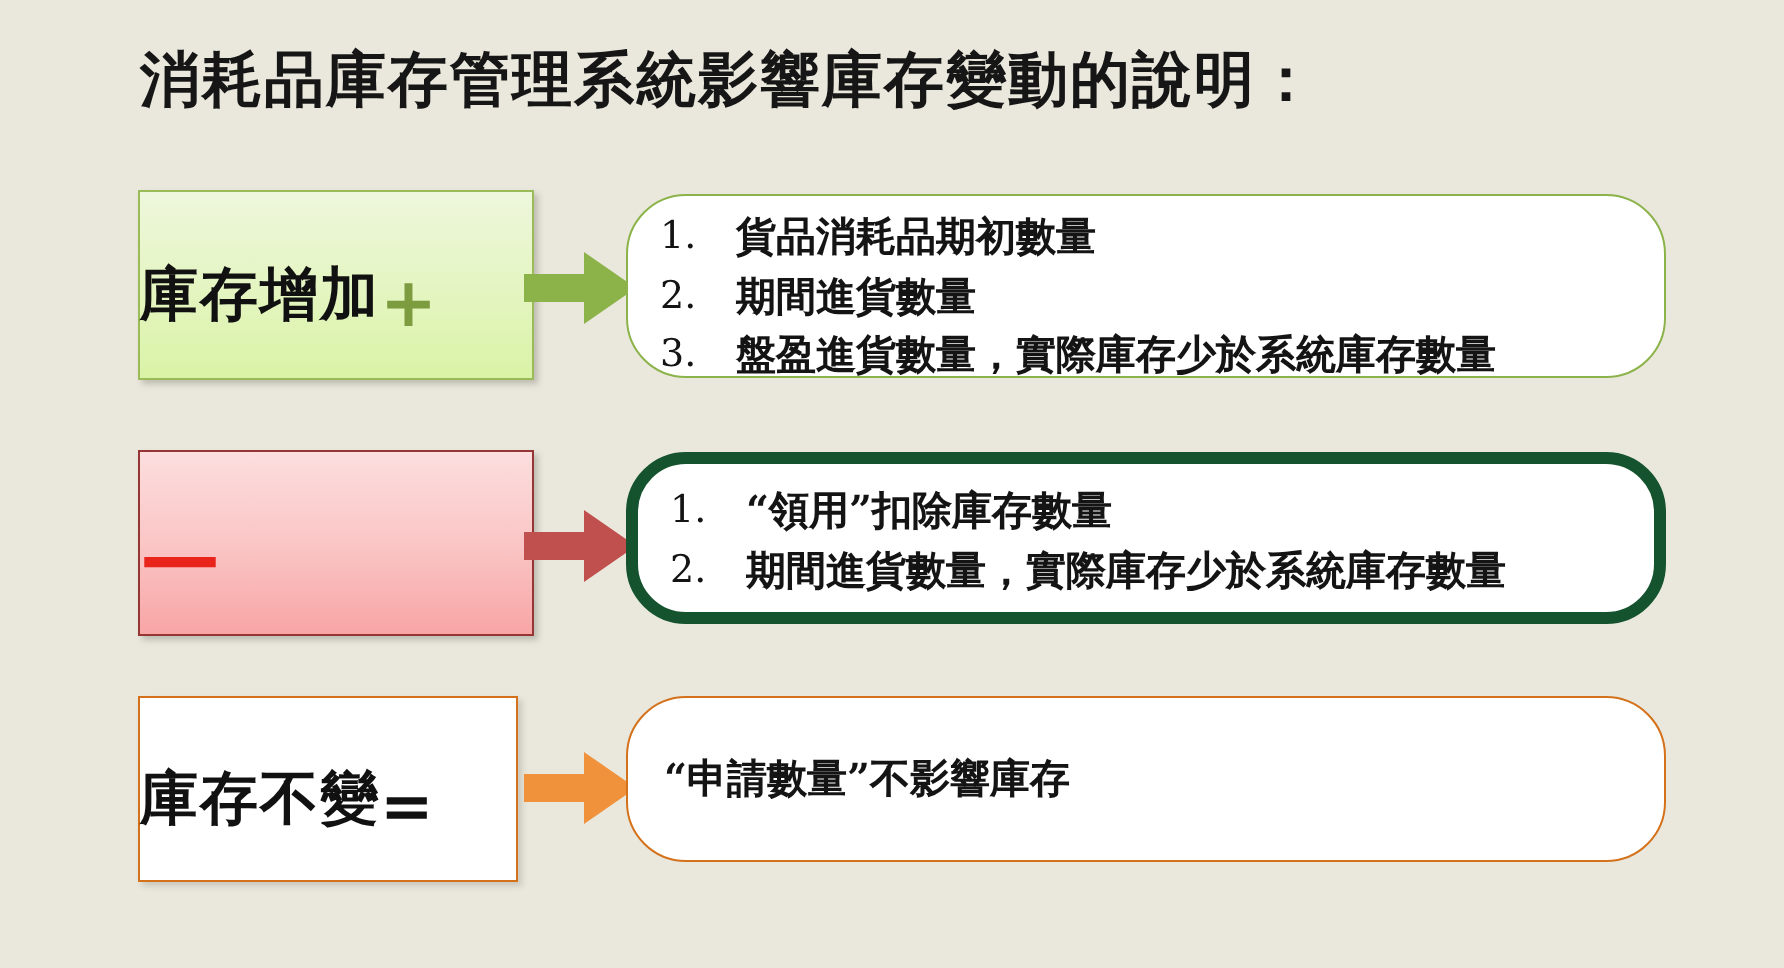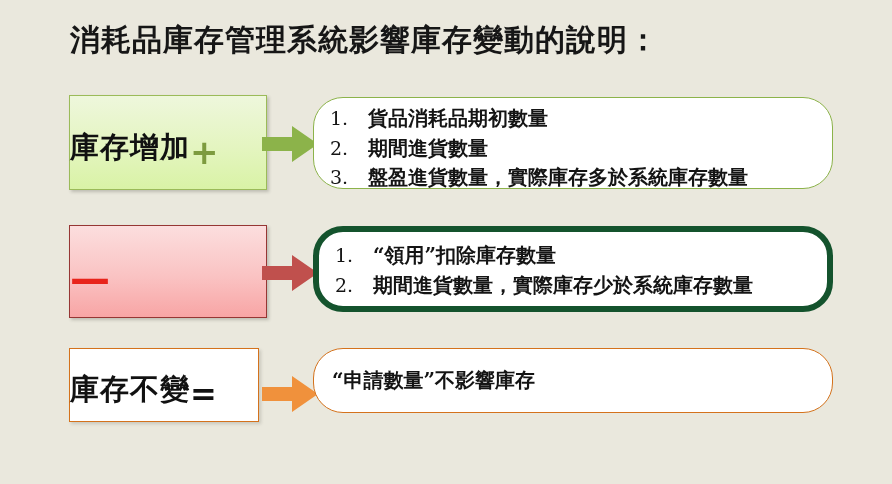--- a/index.html
+++ b/index.html
@@ -92,21 +92,21 @@
     font-size: 40px;
     color: #e8241b;
     margin-top: 6px;
   }
 
   
   .box-white {
     left: 69px;
     top: 348px;
     width: 190px;
-    height: 74px;
+    height: 93px;
     background: #ffffff;
     border: 1px solid #d4721c;
     box-shadow: 2px 2px 3px rgba(90,90,80,0.22);
     padding-top: 10px;
   }
   .box-white .sym {
     font-size: 32px;
     color: #111111;
     margin-top: 8px;
   }
@@ -142,21 +142,21 @@
     top: 226px;
     width: 520px;
     height: 86px;
     border: 6px solid #14532d;
     padding: 11px 10px 0 14px;
   }
   .cb-3 {
     left: 313px;
     top: 348px;
     width: 520px;
-    height: 65px;
+    height: 83px;
     border: 1px solid #d4721c;
     padding: 0 10px 0 18px;
     display: flex;
     align-items: center;
   }
 
   ol.numlist {
     list-style: none;
     margin: 0;
     padding: 0;
@@ -207,21 +207,21 @@
   <div class="arrow arrow-1">
     <svg viewBox="0 0 56 40" xmlns="http://www.w3.org/2000/svg">
       <polygon points="0,13 30,13 30,2 56,20 30,38 30,27 0,27" fill="#8cb34a"></polygon>
     </svg>
   </div>
 
   <div class="content-box cb-1">
     <ol class="numlist">
       <li>貨品消耗品期初數量</li>
       <li>期間進貨數量</li>
-      <li>盤盈進貨數量，實際庫存多於系統庫存數量</li>
+      <li>盤盈進貨數量，實際庫存少於系統庫存數量</li>
     </ol>
   </div>
 
   <div class="label-box box-pink">
     <div class="sym">—</div>
   </div>
 
   <div class="arrow arrow-2">
     <svg viewBox="0 0 56 40" xmlns="http://www.w3.org/2000/svg">
       <polygon points="0,13 30,13 30,2 56,20 30,38 30,27 0,27" fill="#c0504d"></polygon>

